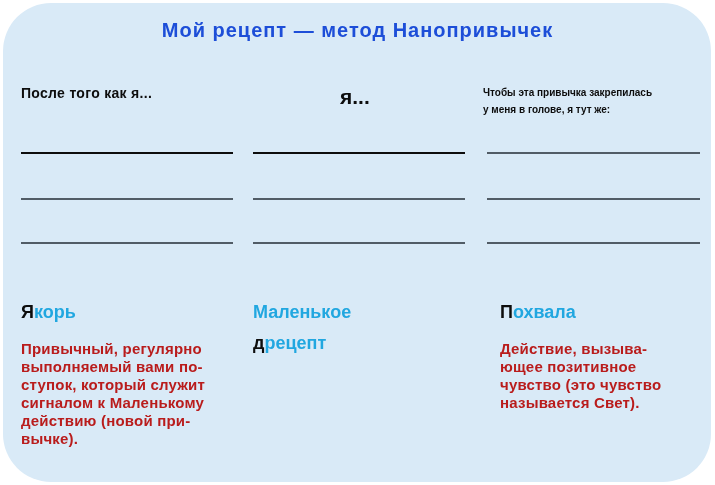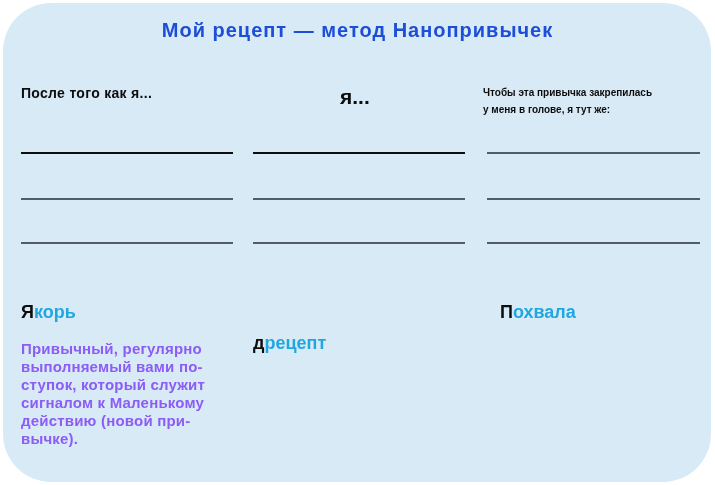--- a/index.html
+++ b/index.html
@@ -58,21 +58,21 @@
     line-height: 31px;
     margin-bottom: 12px;
   }
   .t-black { color: #0d0d0d; }
   .t-blue  { color: #21a7e0; }
   .def-body {
     font-size: 15px;
     font-weight: bold;
     line-height: 18px;
     letter-spacing: 0.2px;
-    color: #8b5cf6;
+    color: #b91c1c;
     white-space: pre-line;
   }
 </style>
 </head>
 <body>
 
 <div class="card"></div>
 
 <div class="title">Мой рецепт — метод Нанопривычек</div>
 
@@ -95,18 +95,22 @@
   <div class="term"><span class="t-black">Я</span><span class="t-blue">корь</span></div>
   <div class="def-body">Привычный, регулярно
 выполняемый вами по-
 ступок, который служит
 сигналом к Маленькому
 действию (новой при-
 вычке).</div>
 </div>
 
 <div class="def def2">
-  <div class="term"><br><span class="t-black">д</span><span class="t-blue">рецепт</span></div>
+  <div class="term"><span class="t-blue">Маленькое</span><br><span class="t-black">д</span><span class="t-blue">рецепт</span></div>
 </div>
 
 <div class="def def3">
   <div class="term"><span class="t-black">П</span><span class="t-blue">охвала</span></div>
+  <div class="def-body">Действие, вызыва-
+ющее позитивное
+чувство (это чувство
+называется Свет).</div>
 </div>
 
 </body></html>

